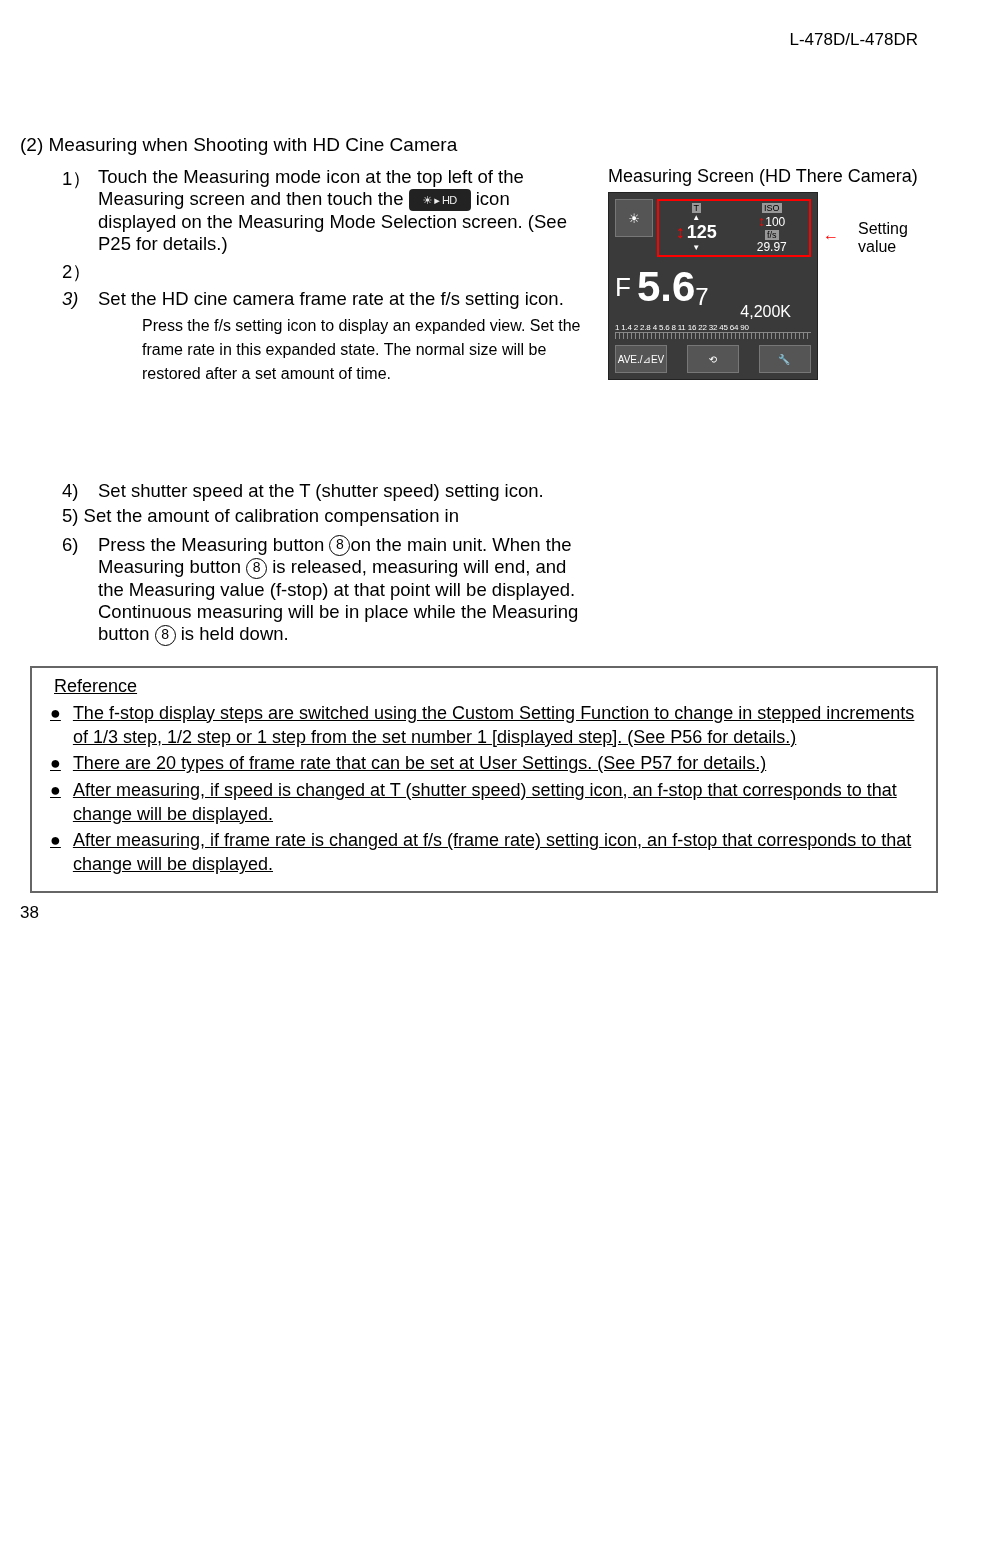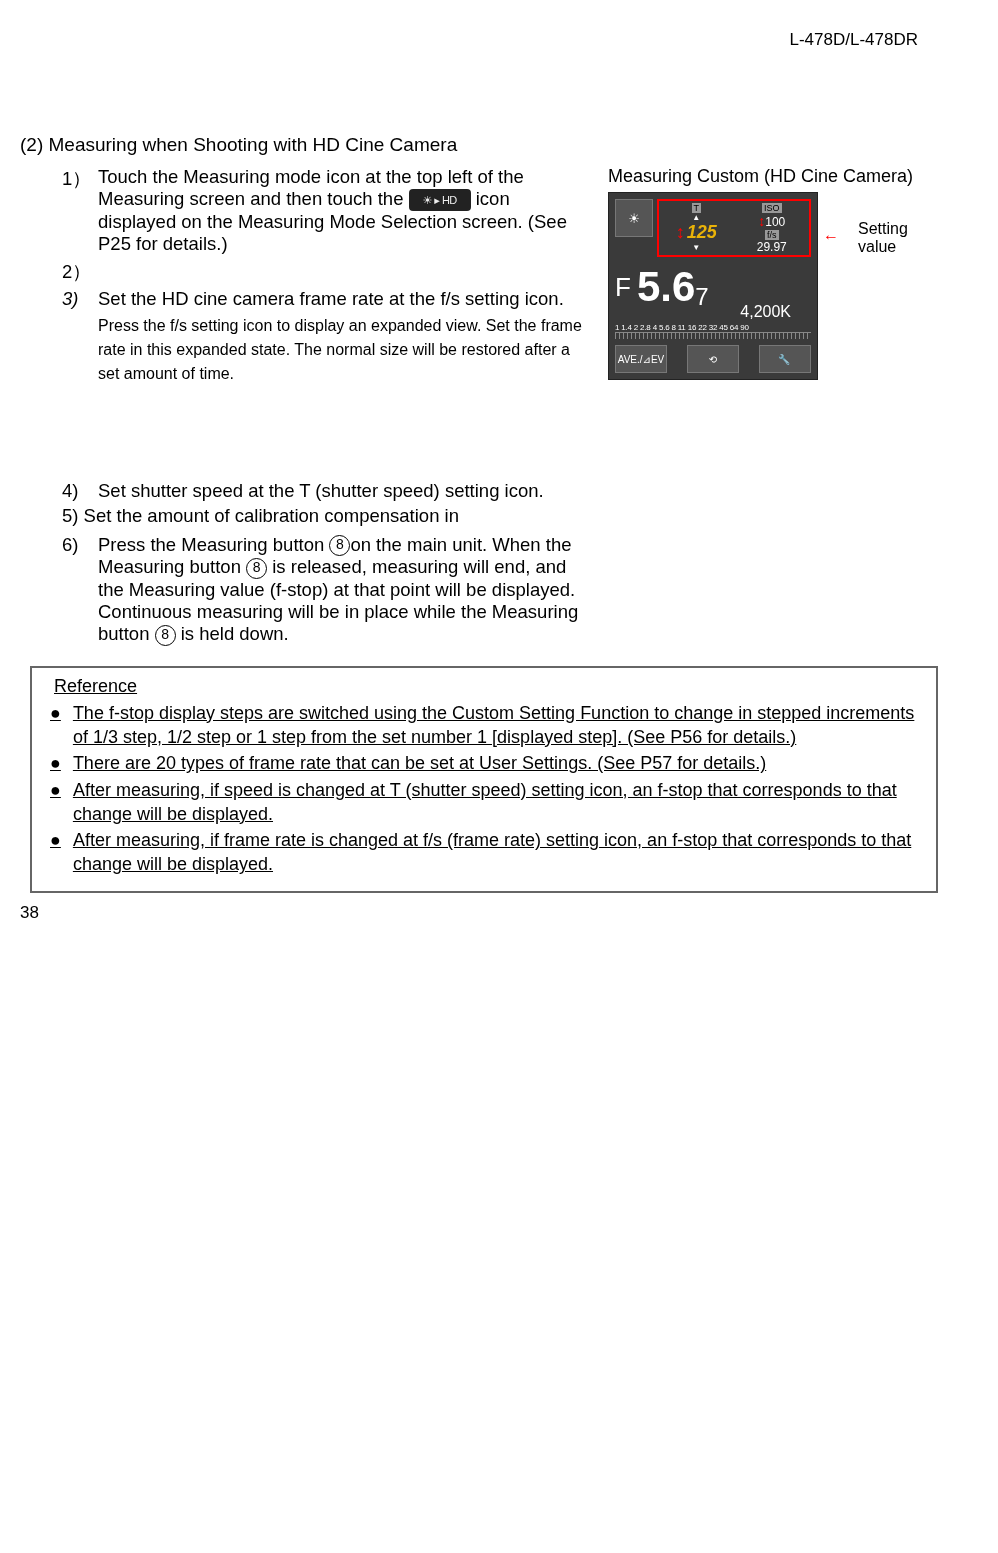--- a/index.html
+++ b/index.html
@@ -87,22 +87,21 @@
   }
   .arrows-wrap {
     display: flex;
     align-items: center;
     justify-content: center;
     gap: 2px;
   }
   .big-val {
     font-size: 18px;
     font-weight: bold;
-    color: #eab308;
-    font-style: italic;
+    color: #ffffff;
   }
   .small-val {
     font-size: 12px;
     color: white;
   }
   .red-arrow {
     color: red;
     font-weight: bold;
     font-size: 18px;
   }
@@ -173,20 +172,21 @@
   .li-text {
     font-size: 18.5px;
   }
   .li-italic {
     font-style: italic;
   }
   .li-sub {
     font-size: 16px;
     line-height: 1.5;
     margin-top: 4px;
+    margin-left: 44px;
   }
   .inline-icon {
     display: inline-block;
     width: 62px;
     height: 22px;
     background: #222;
     border-radius: 4px;
     vertical-align: middle;
     position: relative;
     color: #eee;
@@ -292,21 +292,21 @@
       <div style="display:flex; padding-left:42px; margin-top:4px;">
         <div class="li-text" style="min-width:36px;">6)</div>
         <div class="li-text">
           <span>Press the Measuring button </span><span class="circled">8</span><span>on the main unit. When the Measuring button </span><span class="circled">8</span><span> is released, measuring will end, and the Measuring value (f-stop) at that point will be displayed. Continuous measuring will be in place while the Measuring button </span><span class="circled">8</span><span> is held down.</span>
         </div>
       </div>
 
     </div>
 
     <div class="right-col">
-      <div class="right-title">Measuring Custom (HD Cine Camera)</div>
+      <div class="right-title">Measuring Screen (HD There Camera)</div>
       <div class="screen-wrap">
         <div class="screen">
           <div class="screen-top">
             <div class="mode-icon">☀</div>
             <div class="red-box">
 
               <div class="setting-group">
                 <span class="lbl">T</span>
                 <div style="font-size:8px;">▲</div>
                 <div class="arrows-wrap">

